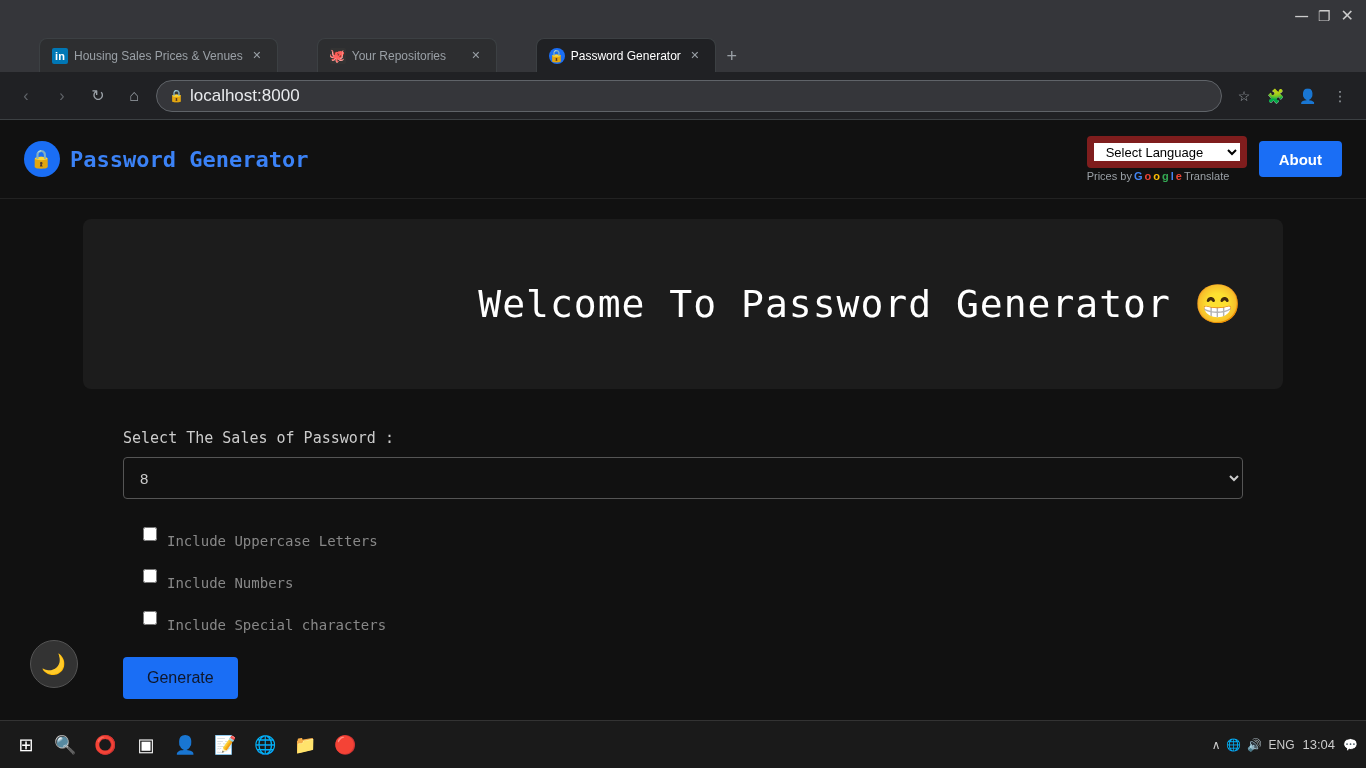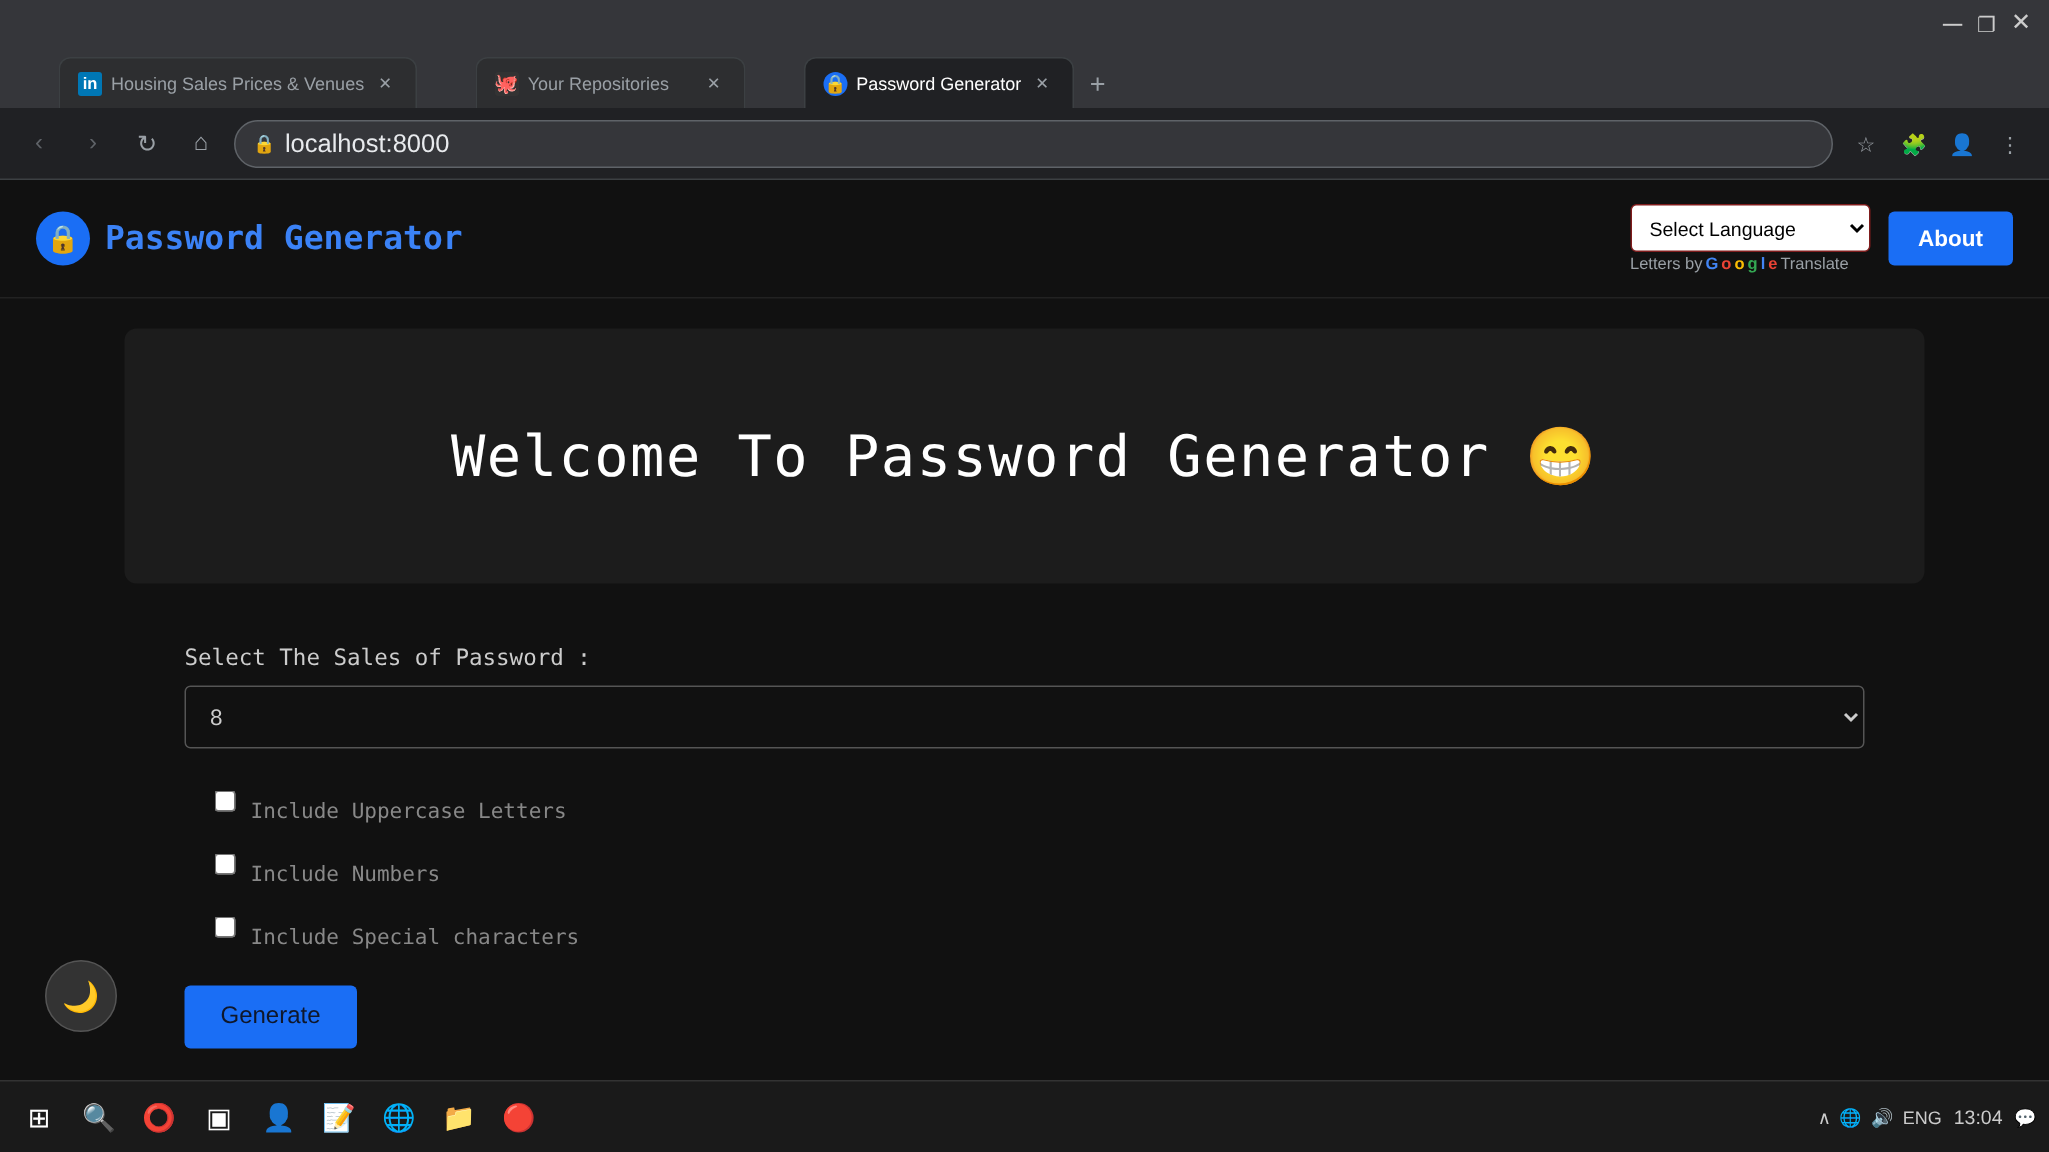--- a/index.html
+++ b/index.html
@@ -32,32 +32,32 @@
     
     .page { background: #111; min-height: calc(768px - 120px - 48px); padding: 0; }
 
     
     .app-header { display: flex; align-items: center; justify-content: space-between; padding: 16px 24px; background: #111; border-bottom: 1px solid #222; }
     .app-logo { display: flex; align-items: center; gap: 10px; }
     .lock-icon { width: 36px; height: 36px; border-radius: 50%; background: #1a6ef5; display: flex; align-items: center; justify-content: center; font-size: 18px; }
     .app-title { color: #3b82f6; font-size: 22px; font-weight: 600; font-family: monospace; }
     .header-right { display: flex; align-items: center; gap: 12px; }
     .select-lang-container { display: flex; flex-direction: column; align-items: flex-start; }
-    .lang-select { height: 32px; padding: 0 8px; background: #fff; color: #000; border: 1px solid #7f1d1d; border-radius: 4px; font-size: 13px; cursor: pointer; min-width: 160px; }
+    .lang-select { height: 32px; padding: 0 8px; background: #fff; color: #000; border: 7px solid #7f1d1d; border-radius: 4px; font-size: 13px; cursor: pointer; min-width: 160px; }
     .powered-by { font-size: 11px; color: #9aa0a6; margin-top: 2px; display: flex; align-items: center; gap: 2px; }
     .google-g { color: #4285F4; font-weight: bold; }
     .google-o1 { color: #EA4335; font-weight: bold; }
     .google-o2 { color: #FBBC04; font-weight: bold; }
     .google-g2 { color: #34A853; font-weight: bold; }
     .google-l { color: #4285F4; font-weight: bold; }
     .google-e { color: #EA4335; font-weight: bold; }
     .about-btn { height: 36px; padding: 0 20px; background: #1a6ef5; color: #fff; border: none; border-radius: 4px; font-size: 15px; font-weight: 600; cursor: pointer; }
 
     
-    .hero-banner { margin: 20px auto; width: calc(100% - 40px); max-width: 1200px; background: #1c1c1c; border-radius: 8px; padding: 60px 40px; display: flex; align-items: center; justify-content: center; min-height: 170px; }
+    .hero-banner { margin: 20px auto; width: calc(100% - 40px); max-width: 1200px; background: #1c1c1c; border-radius: 8px; padding: 60px 40px; display: flex; align-items: center; justify-content: flex-end; min-height: 170px; }
     .hero-title { font-size: 38px; font-weight: 400; color: #fff; font-family: monospace; letter-spacing: 1px; }
 
     
     .form-section { padding: 20px 40px; max-width: 1200px; margin: 0 auto; }
     .form-label { font-size: 15px; color: #ccc; margin-bottom: 10px; font-family: monospace; }
     .length-select { width: 100%; height: 42px; background: #111; color: #ccc; border: 1px solid #555; border-radius: 4px; font-size: 15px; padding: 0 12px; appearance: auto; cursor: pointer; margin-bottom: 20px; }
     .checkbox-group { display: flex; flex-direction: column; gap: 12px; margin-bottom: 24px; padding-left: 20px; }
     .checkbox-item { display: flex; align-items: center; gap: 10px; cursor: pointer; }
     .checkbox-item input[type="checkbox"] { width: 14px; height: 14px; cursor: pointer; accent-color: #1a6ef5; }
     .checkbox-label { font-size: 14px; color: #888; font-family: monospace; margin-top: 14px; }
@@ -134,21 +134,21 @@
     </div>
     <div class="header-right">
       <div class="select-lang-container">
         <select class="lang-select">
           <option>Select Language</option>
           <option>English</option>
           <option>Spanish</option>
           <option>French</option>
         </select>
         <div class="powered-by">
-          <span>Letters by </span>
+          <span>Prices by </span>
           <span class="google-g">G</span>
           <span class="google-o1">o</span>
           <span class="google-o2">o</span>
           <span class="google-g2">g</span>
           <span class="google-l">l</span>
           <span class="google-e">e</span>
           <span> Translate</span>
         </div>
       </div>
       <button class="about-btn">About</button>

